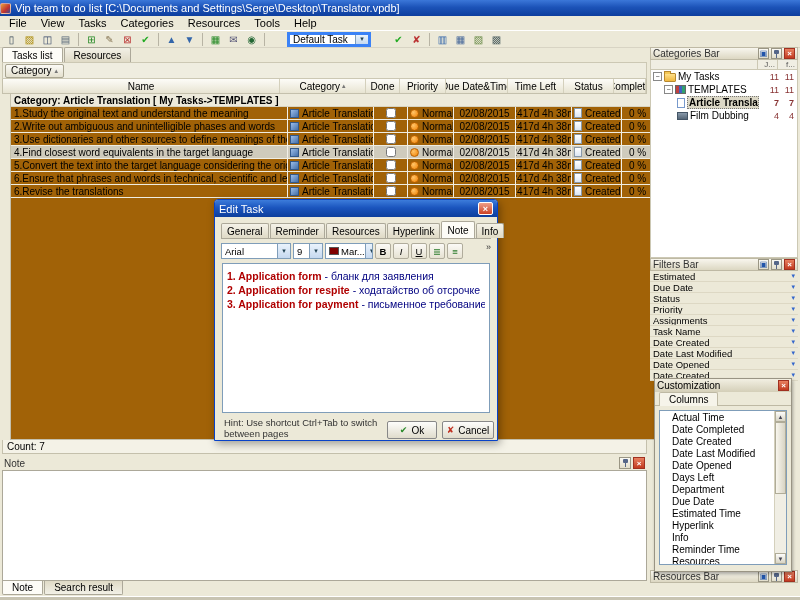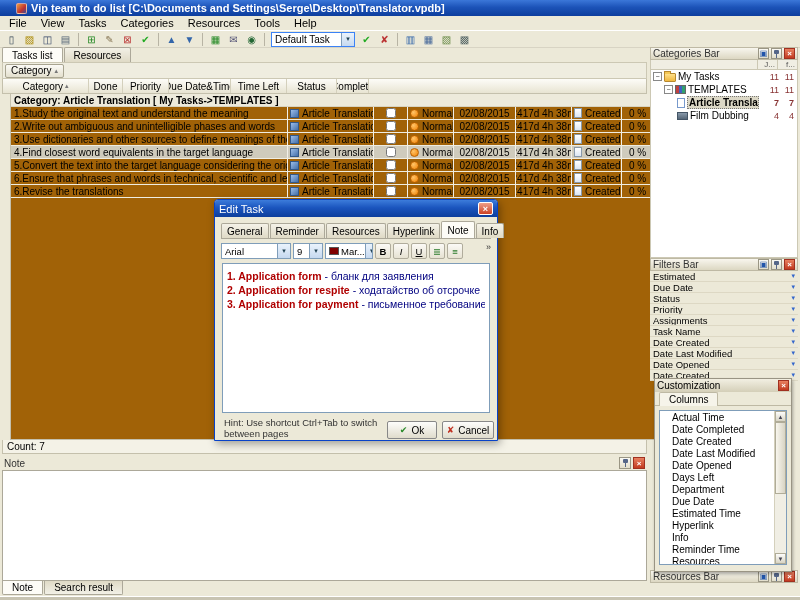--- a/index.html
+++ b/index.html
@@ -2,34 +2,34 @@
 <html><head>
 <meta charset="utf-8">
 <style>
   *{margin:0;padding:0;box-sizing:border-box}
   html,body{width:800px;height:600px}
   body{position:relative;font-family:"Liberation Sans",sans-serif;font-size:11px;color:#000;background:#ECE9D8;overflow:hidden}
 
   
   .titlebar{position:absolute;left:0;top:0;width:800px;height:16px;
     background:linear-gradient(180deg,#3B77D9 0%,#1C53B8 45%,#0D3E9E 100%);
-    color:#fff;font-weight:bold;display:flex;align-items:center;gap:4px;padding:0 16px;font-size:11px}
+    color:#fff;font-weight:normal;display:flex;align-items:center;gap:4px;padding:0 0;font-size:11px}
   .app-icon{width:11px;height:11px;flex:none;border-radius:2px;
     background:linear-gradient(135deg,#E8A040 0%,#C03030 60%,#3050A0 100%);border:1px solid rgba(255,255,255,.5)}
   .titletext{white-space:nowrap;overflow:hidden}
 
   .menubar{position:absolute;left:0;top:16px;width:800px;height:15px;background:#ECE9D8;
     border-bottom:1px solid #FFFFFF;display:flex;align-items:center;padding-left:2px}
   .menu-item{padding:1px 7px;cursor:default}
 
   .toolbar{position:absolute;left:0;top:31px;width:800px;height:17px;background:#ECE9D8;
     display:flex;align-items:center;gap:1px;padding-left:3px;border-bottom:1px solid #D8D4C4}
   .tbtn{width:17px;height:15px;display:flex;align-items:center;justify-content:center;font-size:10px;border:1px solid transparent;border-radius:2px}
   .tsep{width:1px;height:13px;background:#B8B4A4;margin:0 3px}
-  .combo{height:15px;background:#fff;border:1px solid #3b82f6;display:flex;align-items:center;font-size:10px;padding-left:3px;margin:0 2px}
+  .combo{height:15px;background:#fff;border:3px solid #3b82f6;display:flex;align-items:center;font-size:10px;padding-left:3px;margin:0 18px}
   .combo .lbl{white-space:nowrap;overflow:hidden}
   .arr{width:13px;height:100%;margin-left:auto;background:linear-gradient(#EAF3FC,#C6D9F0);
     border-left:1px solid #7F9DB9;display:flex;align-items:center;justify-content:center;color:#245;font-size:7px;flex:none}
   .arr::after{content:"▾"}
 
   
   .left-panel{position:absolute;left:2px;top:47px;width:645px;height:549px}
   .doc-tabs{position:absolute;top:0;left:0;height:15px;display:flex;gap:1px}
   .dtab{height:15px;padding:1px 9px;border:1px solid #ACA899;border-bottom:none;border-radius:2px 2px 0 0;
     background:linear-gradient(#F2F0E6,#DFDAC6);font-size:10px;display:flex;align-items:center}
@@ -228,20 +228,21 @@
   </div>
 
   <div class="category-band">
     <span class="cat-btn">
       <span>Category</span>
       <span class="sort-up"></span>
     </span>
   </div>
 
   <div class="grid-header">
+    <span class="gh w-name">Name</span>
     <span class="gh w-cat">
         <span>Category</span>
         <span class="sort-up"></span>
       </span>
     <span class="gh w-done">Done</span>
     <span class="gh w-pri">Priority</span>
     <span class="gh w-due">Due Date&amp;Time</span>
     <span class="gh w-left">Time Left</span>
     <span class="gh w-status">Status</span>
     <span class="gh w-comp">Complete</span>

